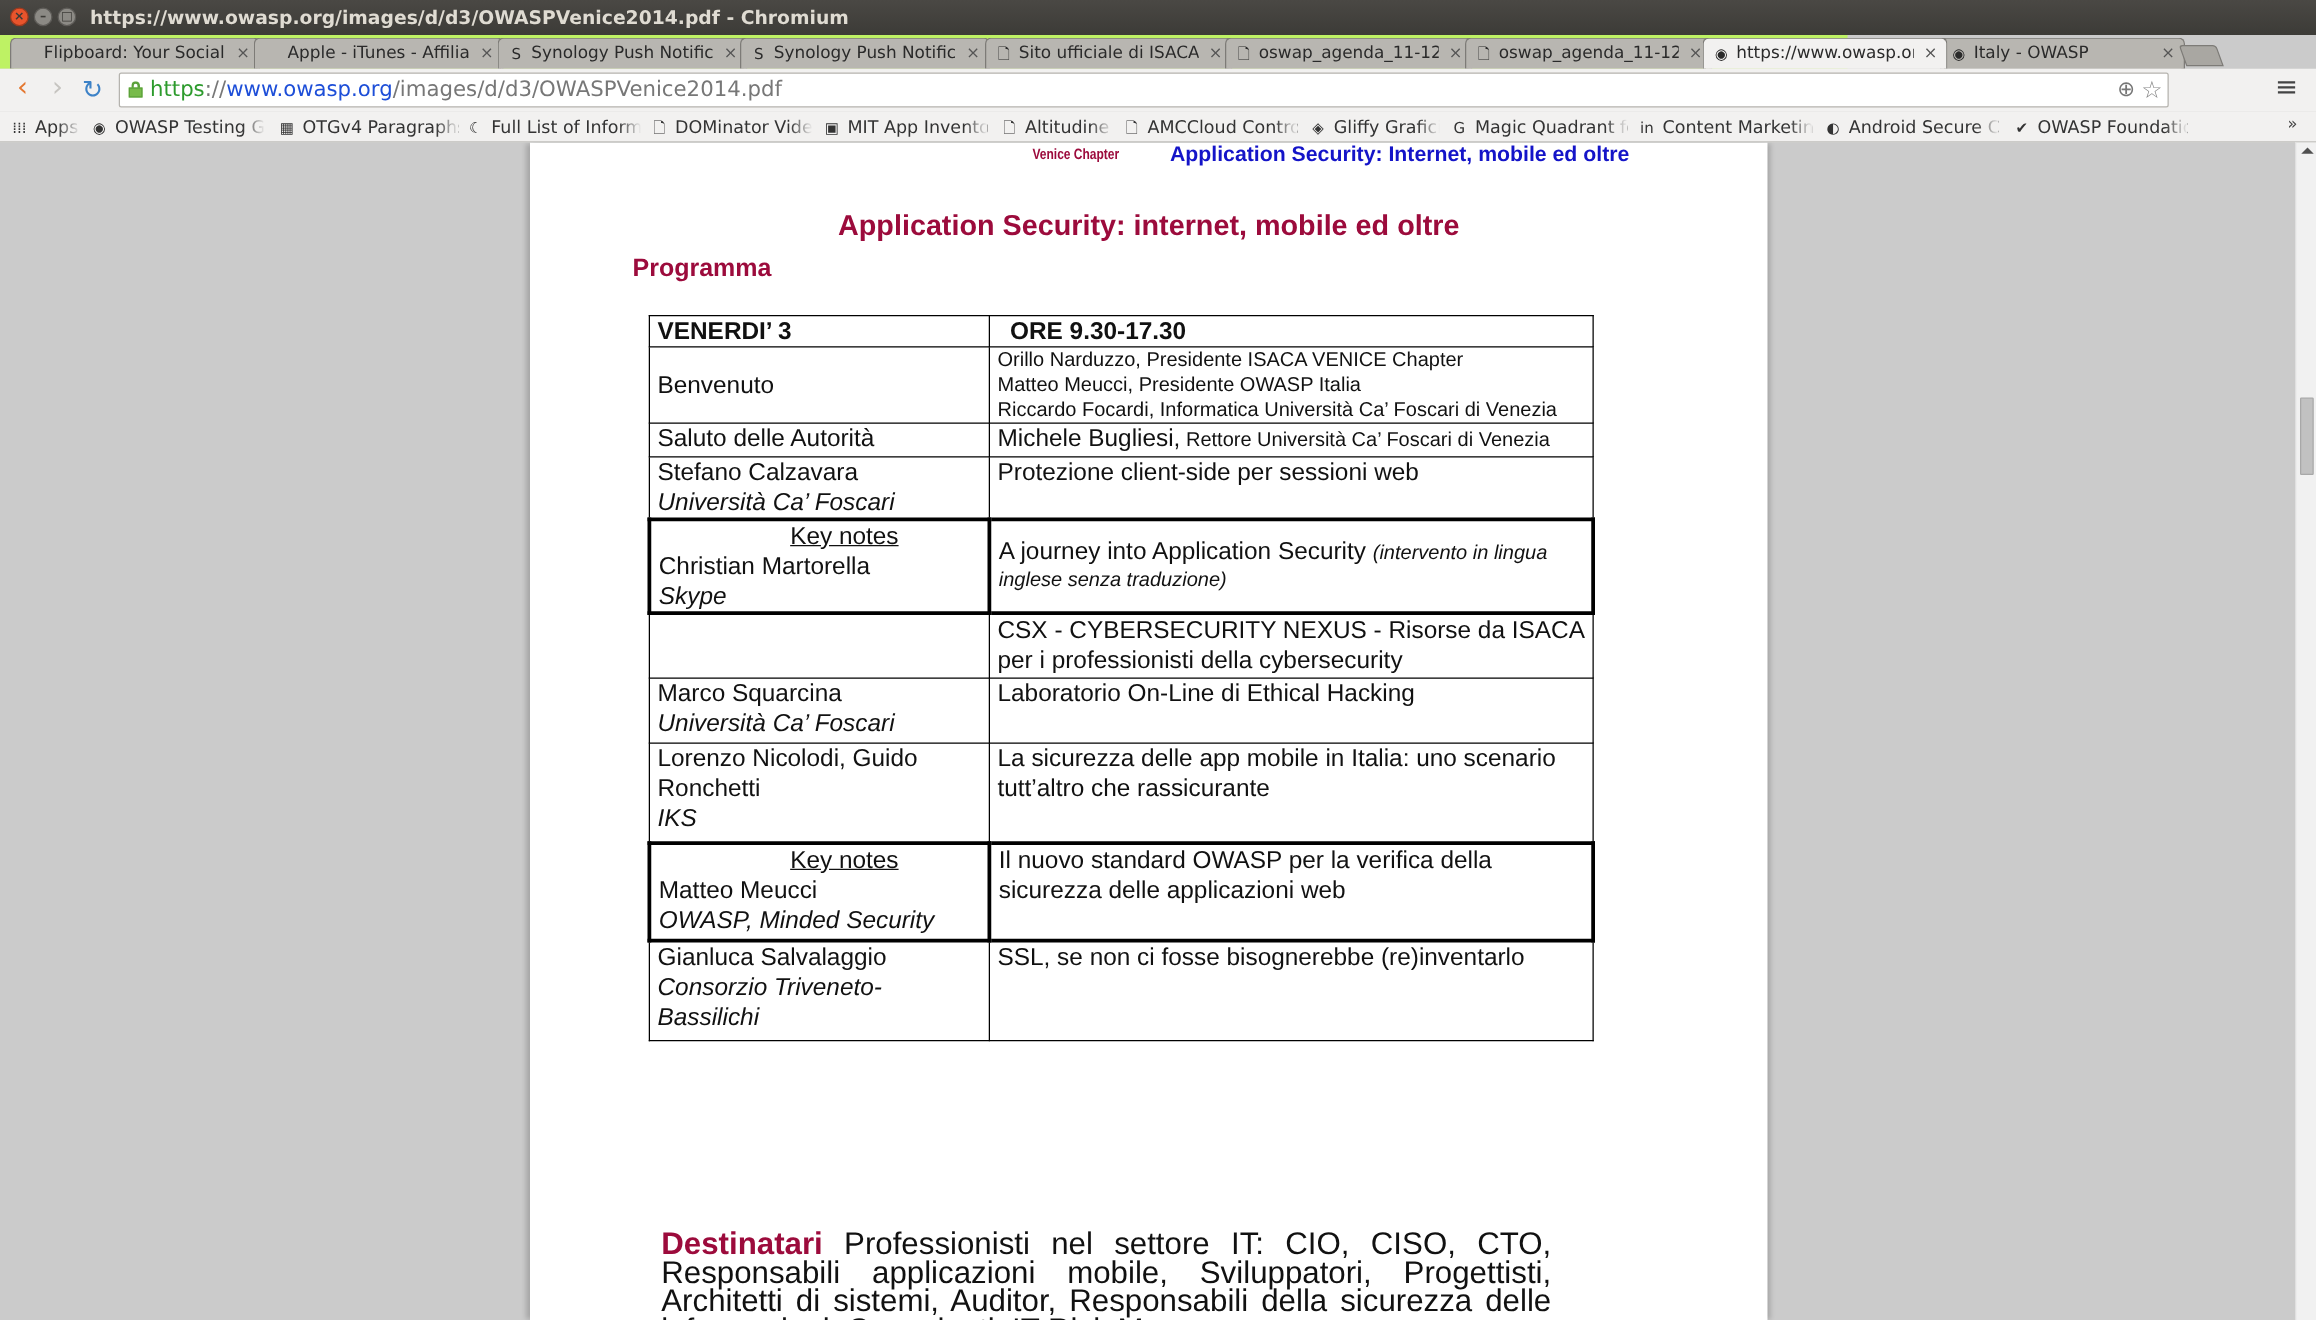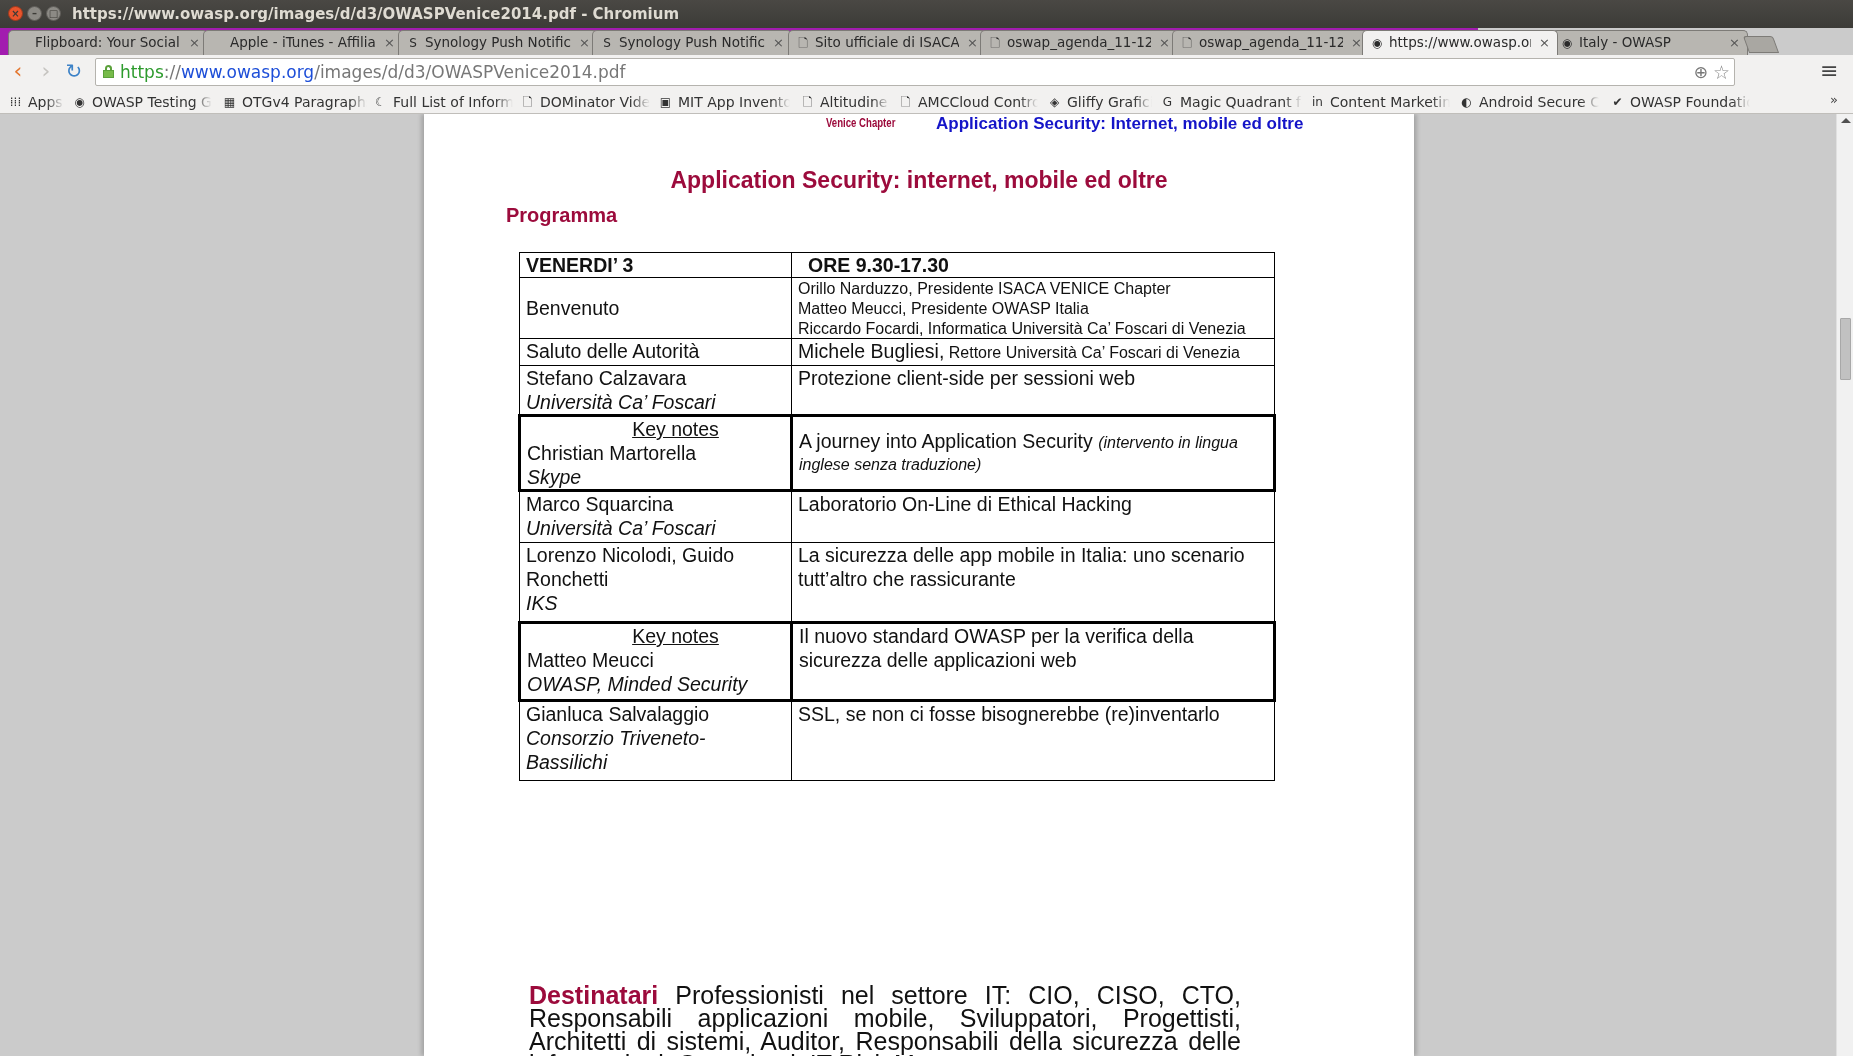--- a/index.html
+++ b/index.html
@@ -5,21 +5,21 @@
 *{box-sizing:border-box;margin:0;padding:0;}
 html,body{width:1853px;height:1056px;overflow:hidden;background:#cbcbcb;font-family:"DejaVu Sans",sans-serif;}
 #titlebar{position:absolute;left:0;top:0;width:1853px;height:28px;background:linear-gradient(#4a4844,#3c3b37);color:#dfdbd2;font-size:15px;font-weight:bold;line-height:28px;}
 #titlebar .wbtn{position:absolute;top:6px;width:15px;height:15px;border-radius:50%;}
 #btn-close{left:8px;background:#e8542c;border:1px solid #9e3a1e;}
 #btn-min{left:27px;background:#8c8a85;border:1px solid #5e5c58;}
 #btn-max{left:46px;background:#8c8a85;border:1px solid #5e5c58;}
 #titlebar .wbtn span{display:block;text-align:center;font-size:10px;line-height:13px;color:#3c3b37;}
 #btn-close span{color:#5a1c0b;}
 #window-title{position:absolute;left:72px;top:0;}
-#tabstrip{position:absolute;left:0;top:28px;width:1478px;height:27px;background:#a21caf;}
+#tabstrip{position:absolute;left:0;top:28px;width:1478px;height:27px;background:#bef264;}
 .tab{position:absolute;top:2px;height:25px;background:#b8b6b1;border:1px solid #7d7b77;border-bottom:none;border-radius:5px 5px 0 0;font-size:13.5px;color:#2a2a2a;line-height:23px;padding-left:26px;white-space:nowrap;overflow:hidden;}
 .tab.active{background:#f2f1f0;z-index:2;}
 .tab .tab-icon{position:absolute;left:7px;top:5px;width:14px;height:14px;font-size:12px;line-height:14px;text-align:center;}
 .tab .tab-title{display:block;overflow:hidden;width:calc(100% - 26px);}
 .tab .tab-close{position:absolute;right:7px;top:0;font-size:13px;color:#555;}
 .newtab{position:absolute;left:1746px;top:8px;width:30px;height:17px;background:#a9a7a2;border:1px solid #7d7b77;border-radius:3px 3px 0 0;transform:skewX(20deg);}
 #toolbar{position:absolute;left:0;top:55px;width:1853px;height:34px;background:#f2f1f0;}
 .navbtn{position:absolute;top:5px;width:24px;height:24px;font-size:22px;line-height:22px;text-align:center;}
 #back{left:6px;color:#e4772f;}
 #fwd{left:34px;color:#c6c4c0;}
@@ -181,20 +181,24 @@
           </tr>
           <tr class="" style="height:48px">
             <td class="c1"><span>Stefano Calzavara</span><br><span class="it">Università Ca’ Foscari</span></td>
             <td><span>Protezione client-side per sessioni web</span></td>
           </tr>
           <tr class="thick" style="height:72px">
             <td class="c1"><span class="kn">Key notes</span><span>Christian Martorella</span><br><span class="it">Skype</span></td>
             <td style="vertical-align:middle;line-height:20px"><span>A journey into Application Security </span><span class="note">(intervento in lingua inglese senza traduzione)</span></td>
           </tr>
           <tr class="" style="height:52px">
+            <td class="c1"><span></span></td>
+            <td><span>CSX - CYBERSECURITY NEXUS    -    Risorse da ISACA per i professionisti della cybersecurity</span></td>
+          </tr>
+          <tr class="" style="height:52px">
             <td class="c1"><span>Marco Squarcina</span><br><span class="it">Università Ca’ Foscari</span></td>
             <td><span>Laboratorio On-Line di Ethical Hacking</span></td>
           </tr>
           <tr class="" style="height:80px">
             <td class="c1"><span>Lorenzo Nicolodi, Guido Ronchetti</span><br><span class="it">IKS</span></td>
             <td><span>La sicurezza delle app mobile in Italia: uno scenario tutt’altro che rassicurante</span></td>
           </tr>
           <tr class="thick" style="height:78px">
             <td class="c1"><span class="kn">Key notes</span><span>Matteo Meucci</span><br><span class="it">OWASP, Minded Security</span></td>
             <td><span>Il nuovo standard OWASP per la verifica della sicurezza delle applicazioni web</span></td>

